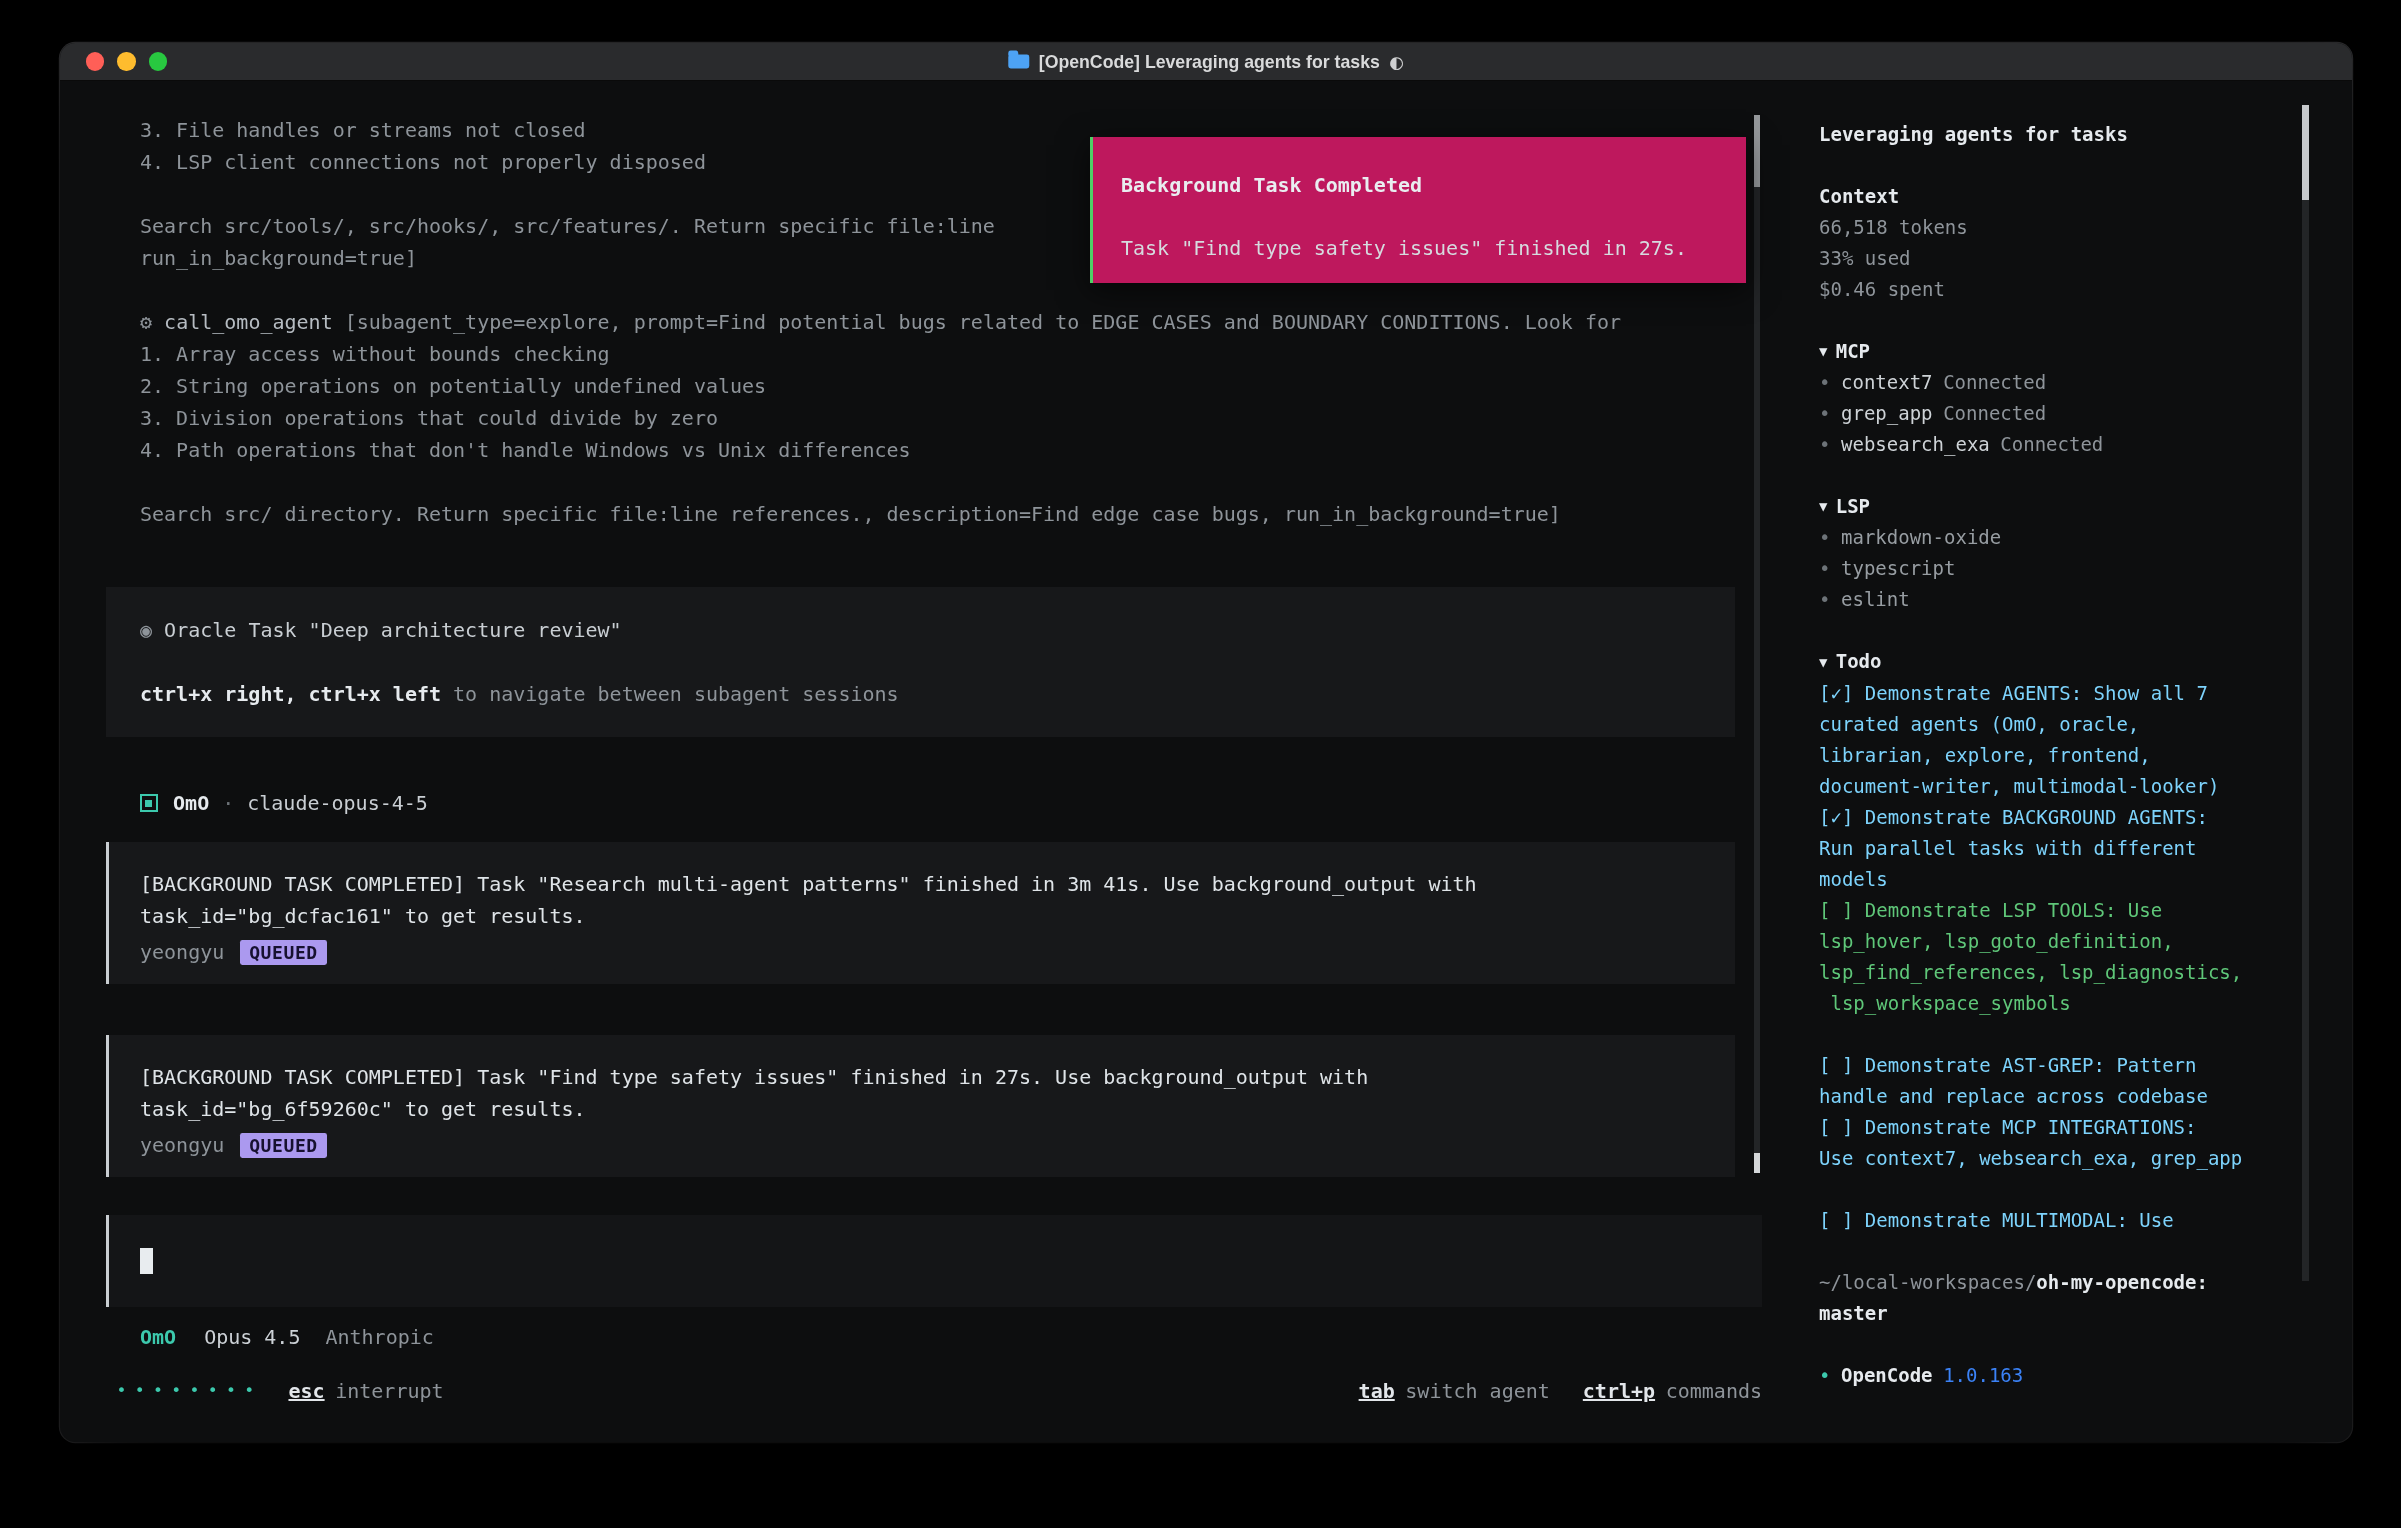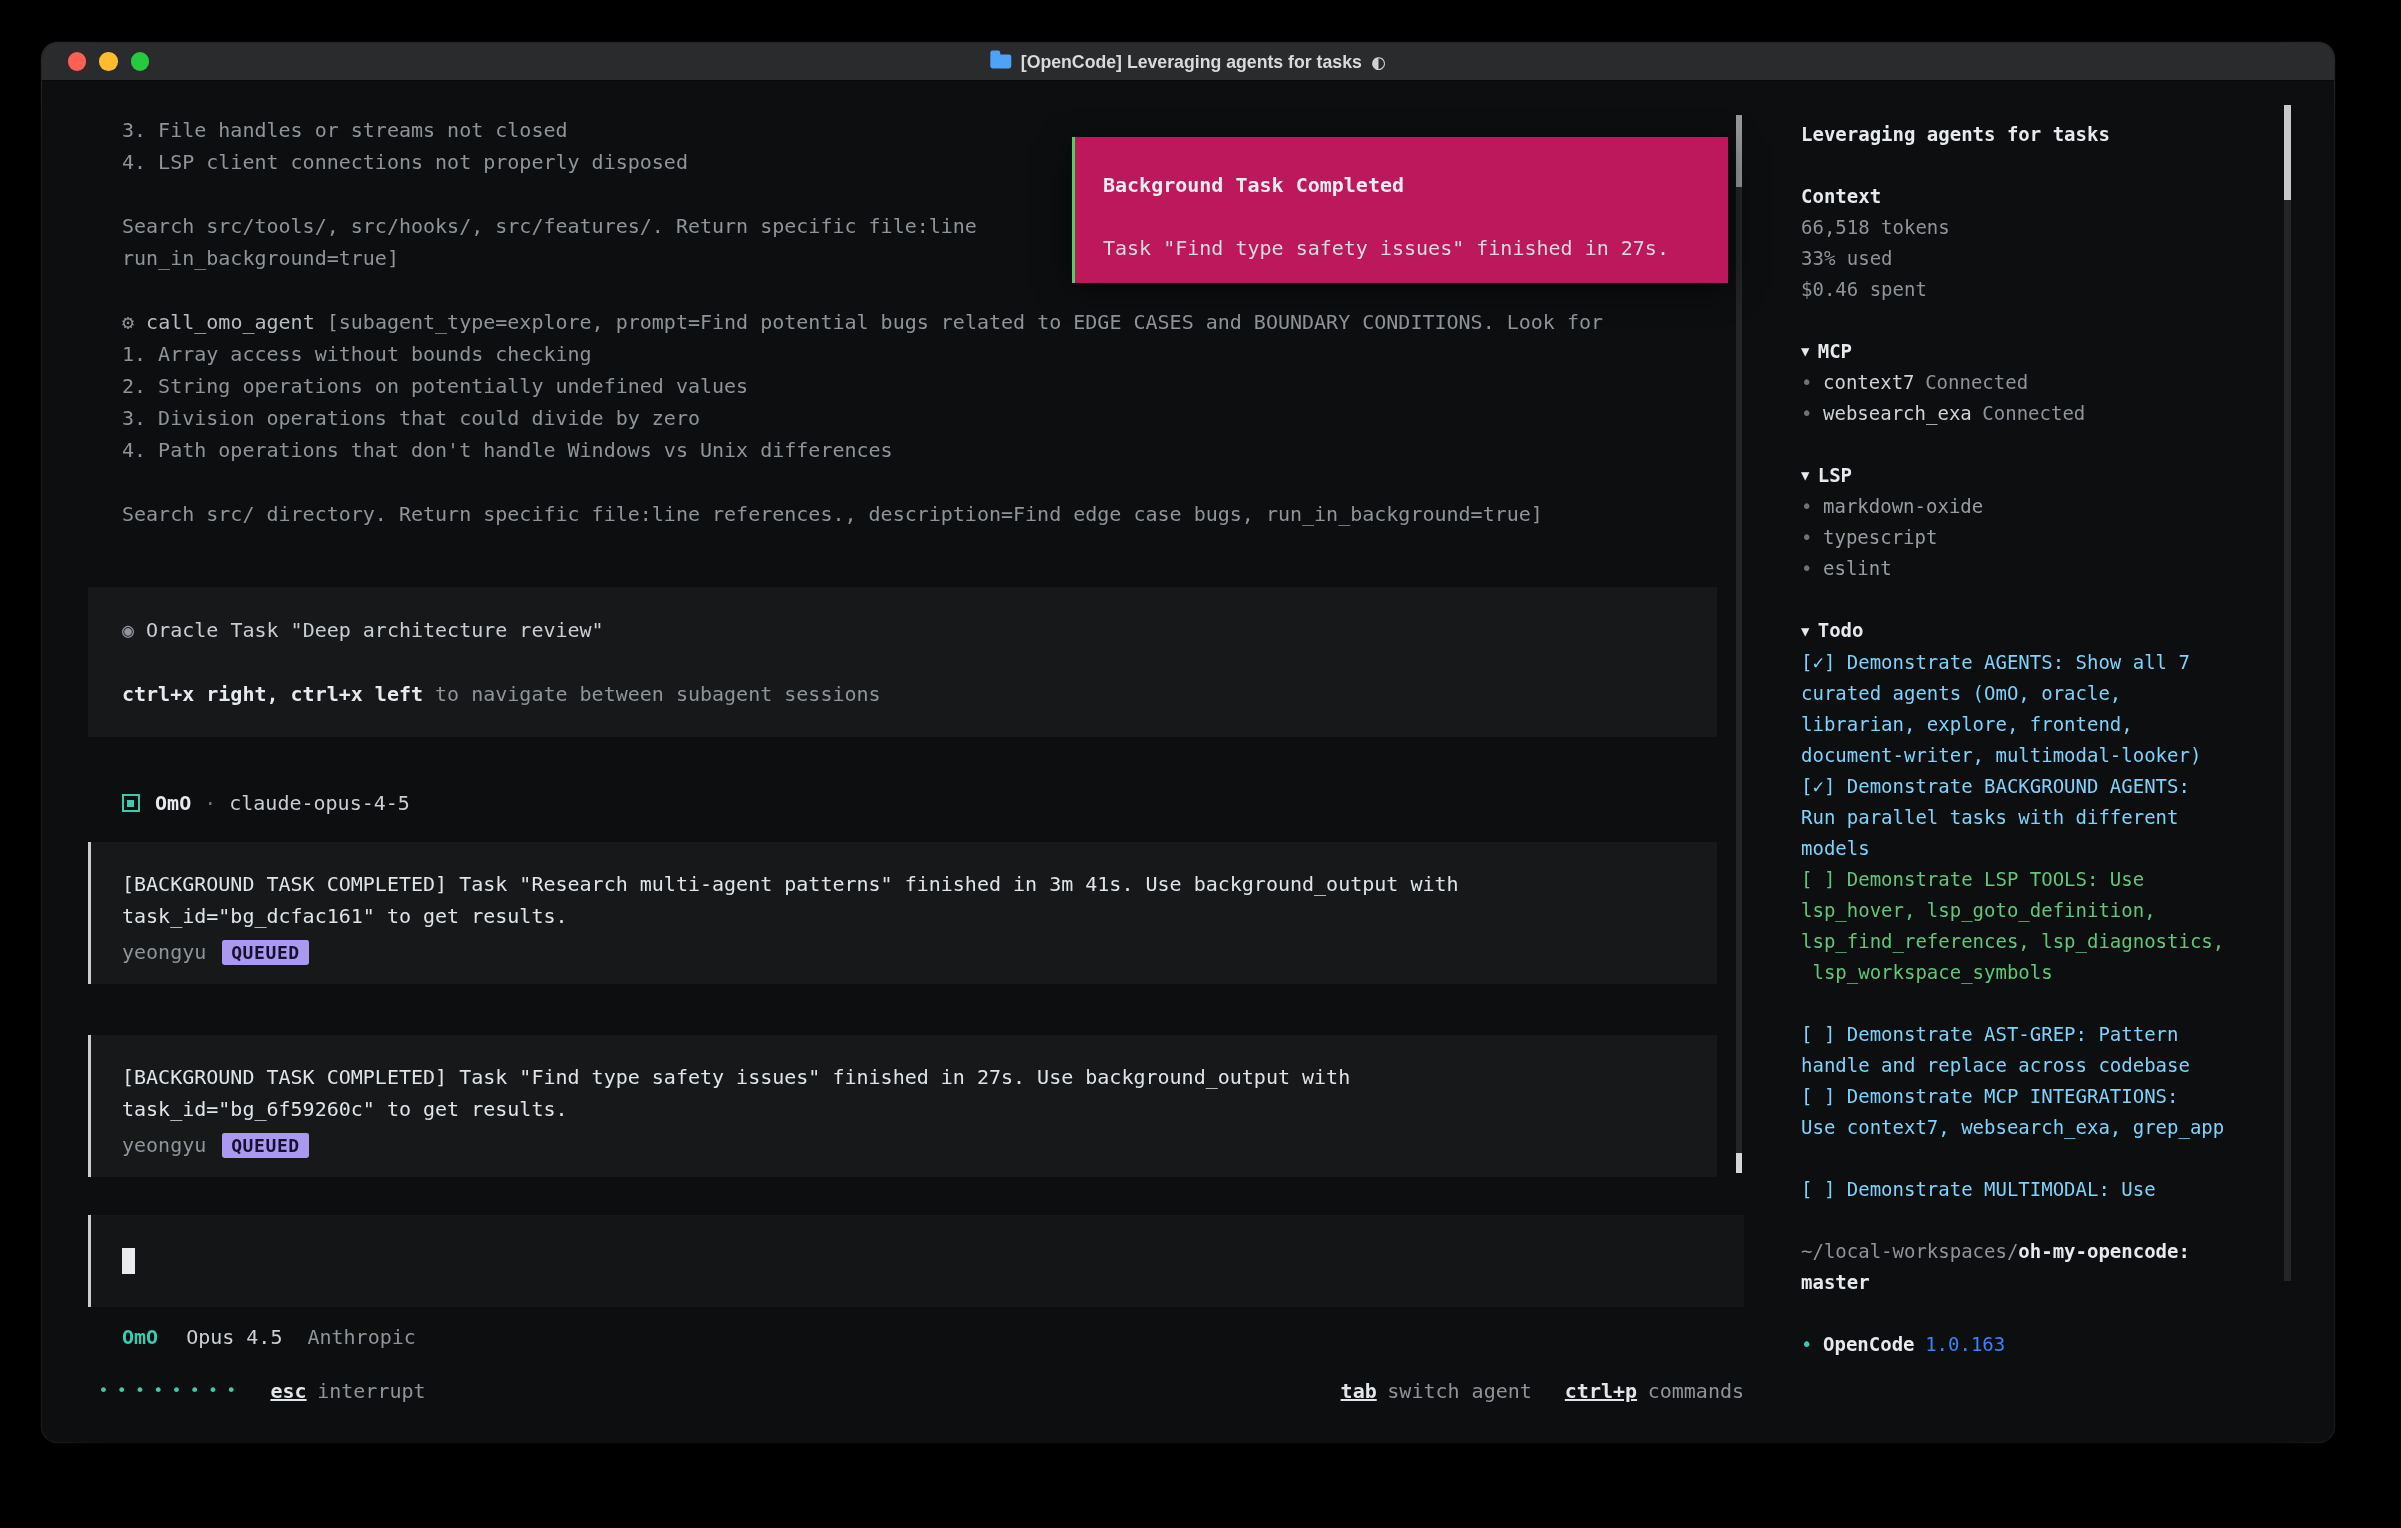--- a/index.html
+++ b/index.html
@@ -4,21 +4,21 @@
 <style>
   * { margin:0; padding:0; box-sizing:border-box; }
   html,body { background:#000; }
   body {
     width:2401px; height:1528px; overflow:hidden; position:relative;
     font-family:"DejaVu Sans Mono", monospace;
   }
 
   
   .window {
-    position:absolute; left:42px; top:43px; width:2292px; height:1399px;
+    position:absolute; left:60px; top:43px; width:2292px; height:1399px;
     background:#0d0e0f; border-radius:15.4px; overflow:hidden;
     box-shadow:0 35px 95px rgba(0,0,0,.95), 0 0 0 1.2px #2e2e30;
   }
   .titlebar {
     height:38px; background:#2a2b2d; border-bottom:1.2px solid #0a0a0a;
     display:flex; align-items:center; position:relative;
   }
   .traffic { display:flex; gap:13px; padding-left:26px; }
   .traffic span { width:18.3px; height:18.3px; border-radius:50%; display:block; }
   .tl-close { background:#ff5f57; }
@@ -254,20 +254,21 @@
       <div class="sb-section">
         <div class="sb-heading">Context</div>
         <div class="sb-line">66,518 tokens</div>
         <div class="sb-line">33% used</div>
         <div class="sb-line">$0.46 spent</div>
       </div>
 
       <div class="sb-section">
         <div class="sb-heading"><span class="tri">▼</span><span>MCP</span></div>
         <div class="sb-line"><span class="sb-bullet">•</span><span class="mcp-name">context7</span><span class="mcp-status">Connected</span></div>
+        <div class="sb-line"><span class="sb-bullet">•</span><span class="mcp-name">grep_app</span><span class="mcp-status">Connected</span></div>
         <div class="sb-line"><span class="sb-bullet">•</span><span class="mcp-name">websearch_exa</span><span class="mcp-status">Connected</span></div>
       </div>
 
       <div class="sb-section">
         <div class="sb-heading"><span class="tri">▼</span><span>LSP</span></div>
         <div class="sb-line"><span class="sb-bullet">•</span><span class="lsp-name">markdown-oxide</span></div>
         <div class="sb-line"><span class="sb-bullet">•</span><span class="lsp-name">typescript</span></div>
         <div class="sb-line"><span class="sb-bullet">•</span><span class="lsp-name">eslint</span></div>
       </div>
 

